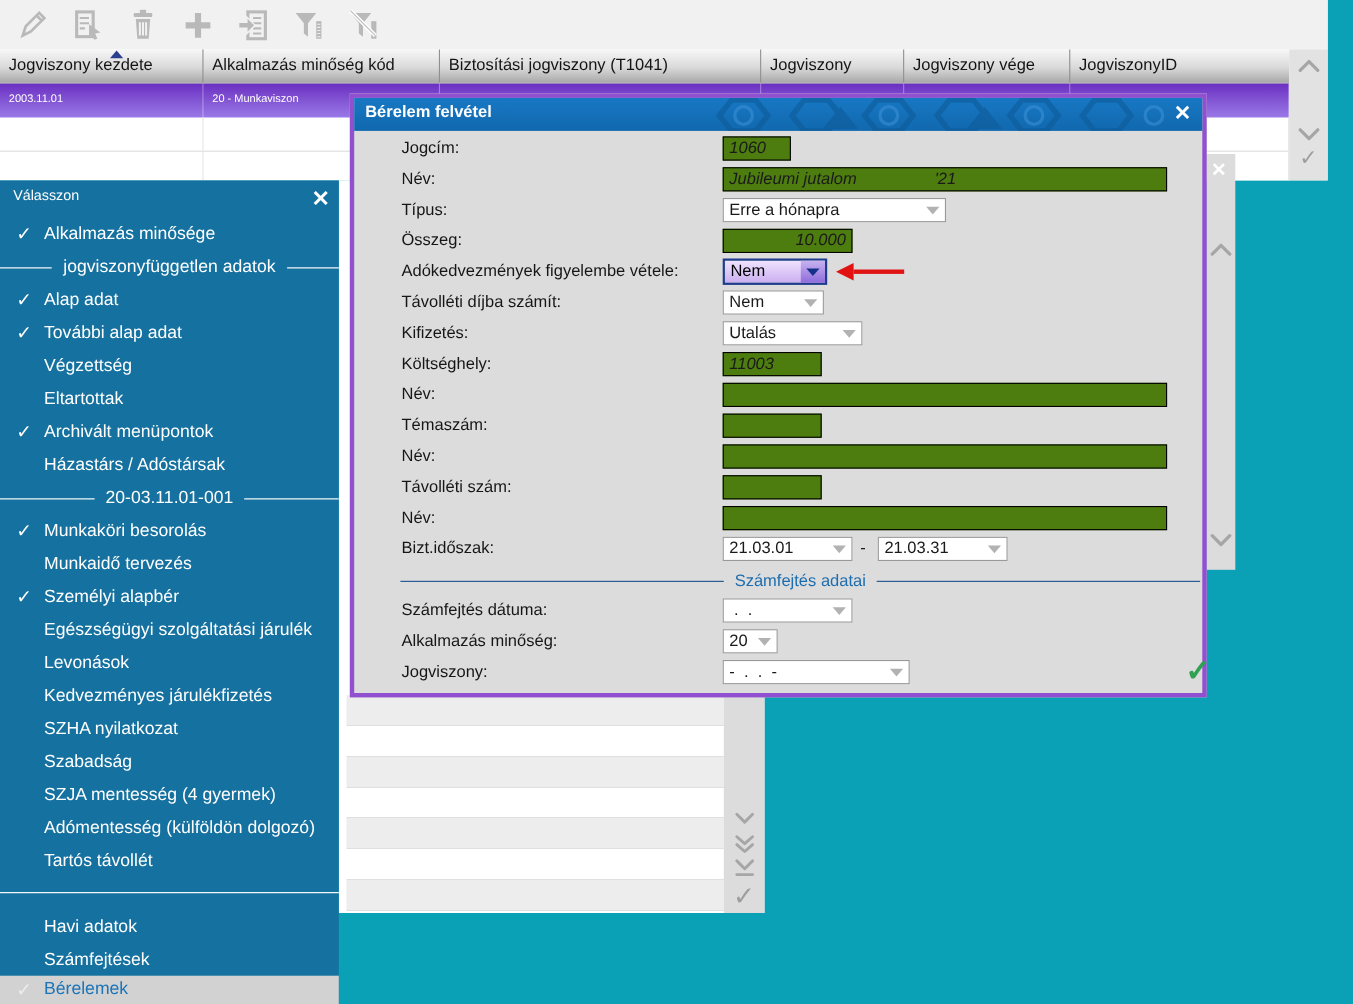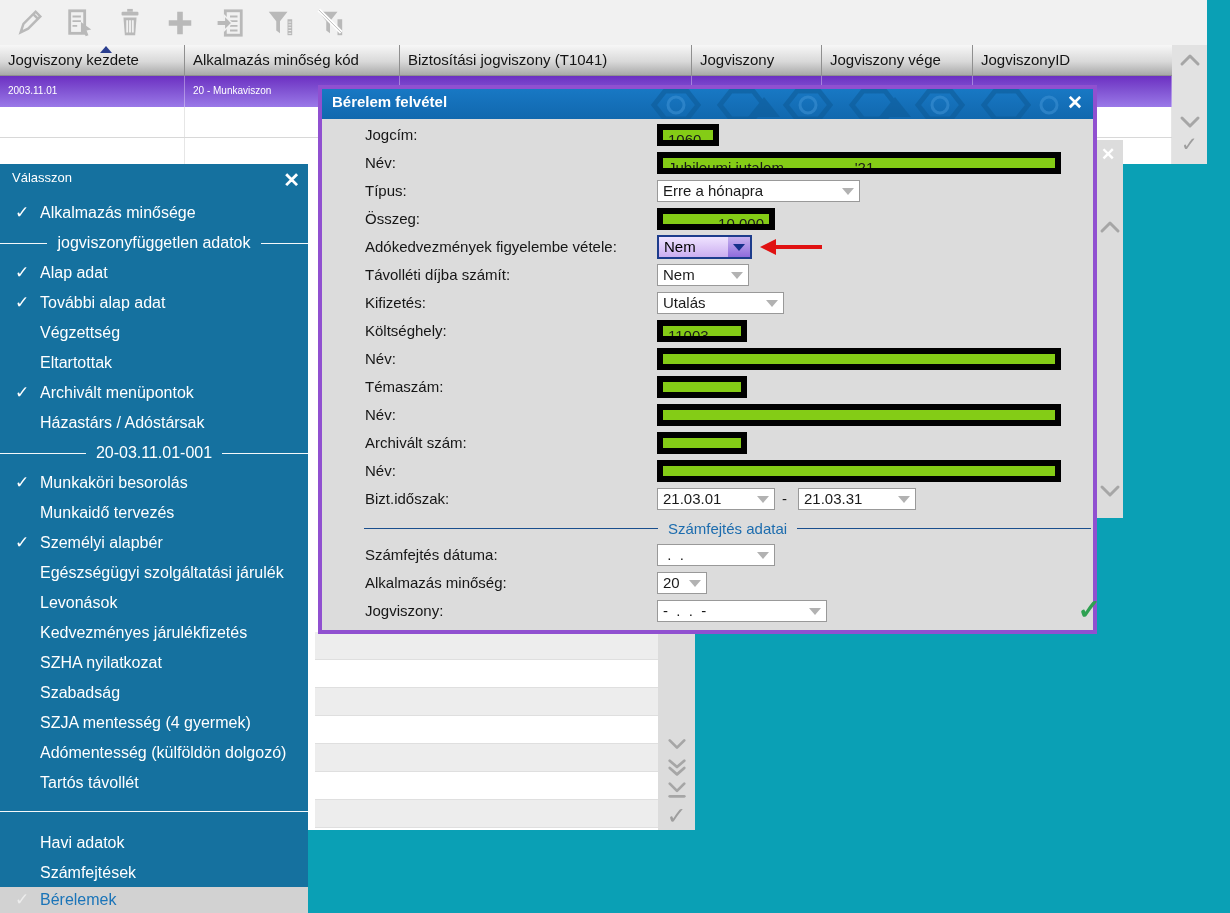--- a/index.html
+++ b/index.html
@@ -68,22 +68,22 @@
   .dialog { position:absolute; left:318px; top:85px; width:779px; height:549px;
     border:4px solid #9050d0; background:#dcdcdc; }
   .dlg-title { position:relative; width:100%; height:30px; background:linear-gradient(180deg,#1878c4,#1168ae); overflow:hidden; }
   .dlg-title .hexes { position:absolute; right:28px; top:-4px; opacity:.55; }
   .dlg-title .t { position:absolute; left:10px; top:4px; font-size:15px; font-weight:bold; color:#ffffff; }
   .dlg-title .x { position:absolute; right:10px; top:2px; font-size:19px; font-weight:bold; color:#ffffff; }
   .dlg-body { position:relative; width:100%; height:515px;margin-left:20px; }
   .frow { position:absolute; left:0; width:100%; height:22px; }
   .flabel { position:absolute; left:23px; top:0; line-height:22px; font-size:15px; color:#161616; white-space:nowrap; }
   .ctl { position:absolute; left:315px; top:0; height:22px; }
-  .tinput { background:#84cc16; border:6px solid #000000; font-size:15px; line-height:20px; padding:0 5px;
-    white-space:pre; overflow:hidden; }
+  .tinput { background:#4d7c0f; border:1px solid #000000; font-size:15px; line-height:20px; padding:0 5px;
+    white-space:pre; overflow:hidden;font-style:italic; }
   .tinput.right { text-align:right; }
   .combo { display:flex; background:#ffffff; border:1px solid #999999; }
   .combo .cval { flex:1; font-size:15px; line-height:20px; padding:0 5px; white-space:pre; overflow:hidden; }
   .combo .cbtn { width:22px; display:flex; align-items:center; justify-content:center; }
   .combo .tri { width:0; height:0; border-left:6px solid transparent; border-right:6px solid transparent; border-top:7px solid #b2b2b2; }
   .combo.focused { border:2px solid #1d3c8c; background:linear-gradient(180deg,#efe3ff 0%,#cbaef0 100%); height:24px; margin-top:-1px; }
   .combo.focused .cval { color:#000; }
   .combo.focused .cbtn { background:linear-gradient(180deg,#c7b2ef 0%,#8f6cdc 100%); }
   .combo.focused .tri { border-top-color:#16308a; }
   .range-dash { position:absolute; left:440px; top:0; line-height:22px; font-size:15px; }
@@ -412,21 +412,21 @@
     </div>
     <div class="frow" style="top:257px">
       <span class="flabel">Témaszám:</span>
       <div class="ctl tinput" style="width:90px"></div>
     </div>
     <div class="frow" style="top:285px">
       <span class="flabel">Név:</span>
       <div class="ctl tinput" style="width:404px"></div>
     </div>
     <div class="frow" style="top:313px">
-      <span class="flabel">Archivált szám:</span>
+      <span class="flabel">Távolléti szám:</span>
       <div class="ctl tinput" style="width:90px"></div>
     </div>
     <div class="frow" style="top:341px">
       <span class="flabel">Név:</span>
       <div class="ctl tinput" style="width:404px"></div>
     </div>
     <div class="frow" style="top:369px">
       <span class="flabel">Bizt.időszak:</span>
       <div class="ctl combo" style="width:118px">
         <span class="cval">21.03.01</span>

